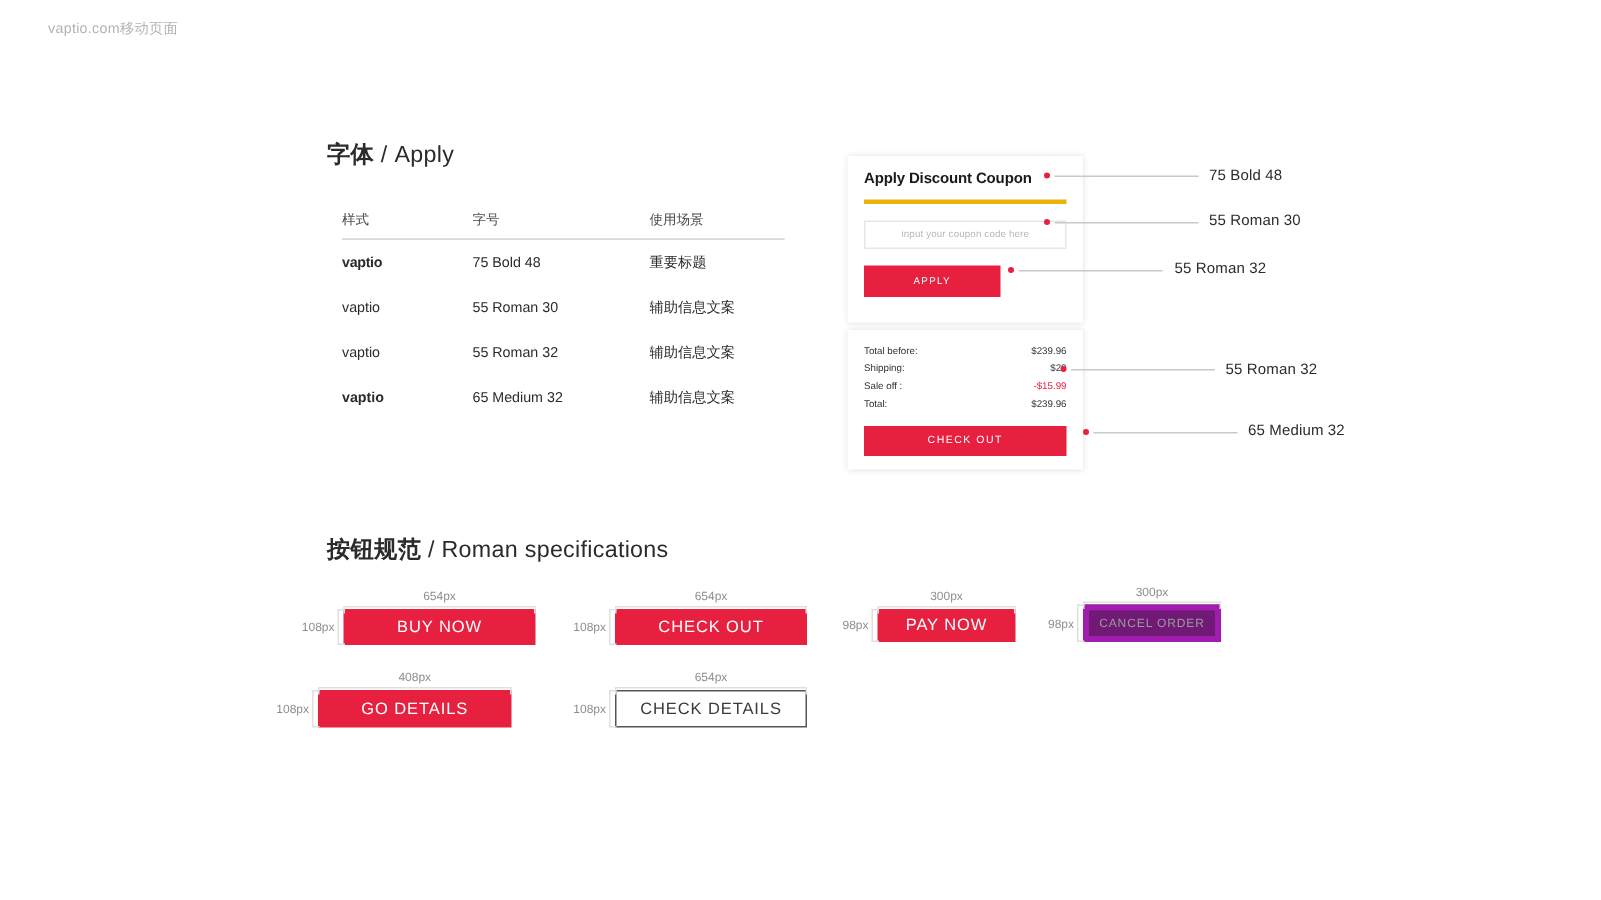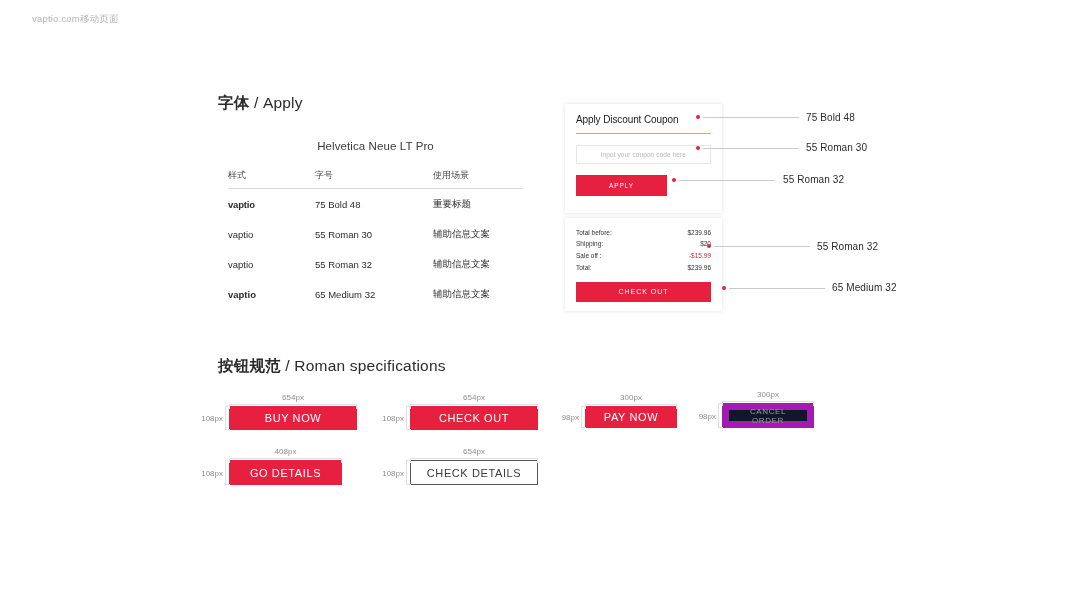--- a/index.html
+++ b/index.html
@@ -93,25 +93,25 @@
     top: 104px;
     width: 157px;
   }
   .mock-panel {
     background: #ffffff;
     box-shadow: 0 0 4px rgba(0,0,0,0.13);
   }
   .panel-coupon { padding: 10px 11px 17px 11px; }
   .coupon-title {
     font-size: 10px;
-    font-weight: 400;
+    font-weight: 700;
     color: #1a1a1a;
     letter-spacing: -0.1px;
     padding-bottom: 8px;
-    border-bottom: 1px solid #eab308;
+    border-bottom: 3px solid #eab308;
   }
   .coupon-input {
     margin-top: 11px;
     height: 19px;
     border: 1px solid #e6e6e6;
     background: #fff;
     display: flex;
     align-items: center;
     justify-content: center;
   }
@@ -262,37 +262,36 @@
   .spec-btn.filled {
     background: #e8203f;
     color: #ffffff;
   }
   .spec-btn.outline-dark {
     background: #ffffff;
     color: #3a3a3a;
     border: 1.4px solid #555555;
   }
   .spec-btn.outline-light {
-    background: #0f172a;
+    background: #701a75;
     color: #9b9b9b;
-    border: 7px solid #a21caf;
+    border: 4px solid #a21caf;
     font-size: 8px;
   }
 </style>
 </head>
 <body>
 
 <div class="watermark">vaptio.com移动页面</div>
 
 <div class="section-title" id="font-heading">
   <span class="cn">字体</span><span class="sep"> / </span><span class="en">Apply</span>
 </div>
 
 <div class="font-table">
-  <div class="font-family-name">Helvetica Neue LT Pro</div>
   <table class="fonts">
     <thead>
       <tr>
         <th class="col-style">样式</th>
         <th class="col-size">字号</th>
         <th class="col-usage">使用场景</th>
       </tr>
     </thead>
     <tbody>
       <tr>
@@ -399,21 +398,21 @@
 </div>
 
 <div class="spec" style="left:722px; top:403px; width:92px; height:25px;">
   <div class="w-label">300px</div>
   <div class="w-guide"></div>
   <div class="h-label">98px</div>
   <div class="h-guide"></div>
   <button class="spec-btn outline-light">CANCEL ORDER</button>
 </div>
 
-<div class="spec" style="left:229px; top:460px; width:113px; height:25px;">
+<div class="spec" style="left:212px; top:460px; width:129px; height:25px;">
   <div class="w-label">408px</div>
   <div class="w-guide"></div>
   <div class="h-label">108px</div>
   <div class="h-guide"></div>
   <button class="spec-btn filled">GO DETAILS</button>
 </div>
 
 <div class="spec" style="left:410px; top:460px; width:128px; height:25px;">
   <div class="w-label">654px</div>
   <div class="w-guide"></div>

